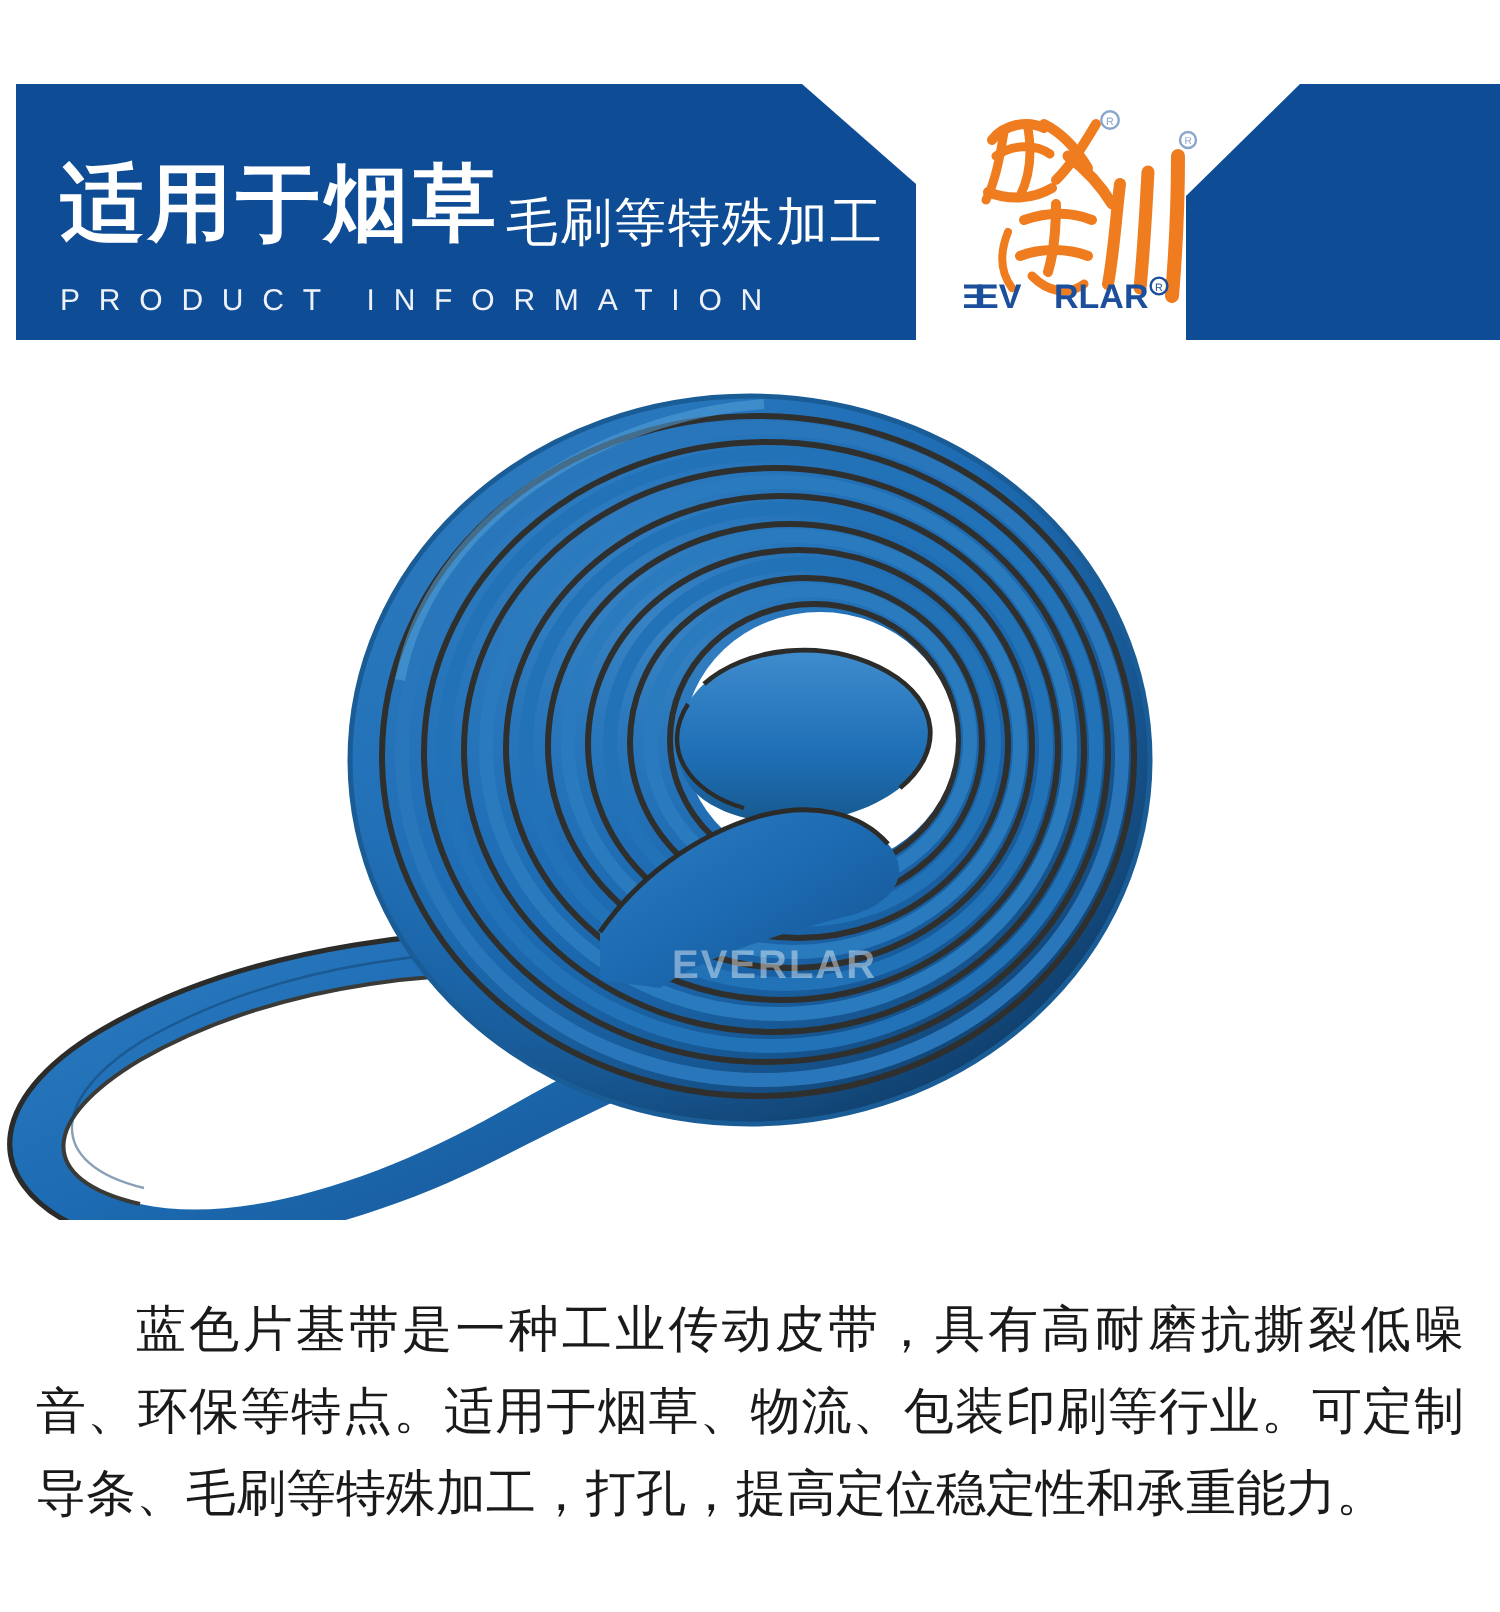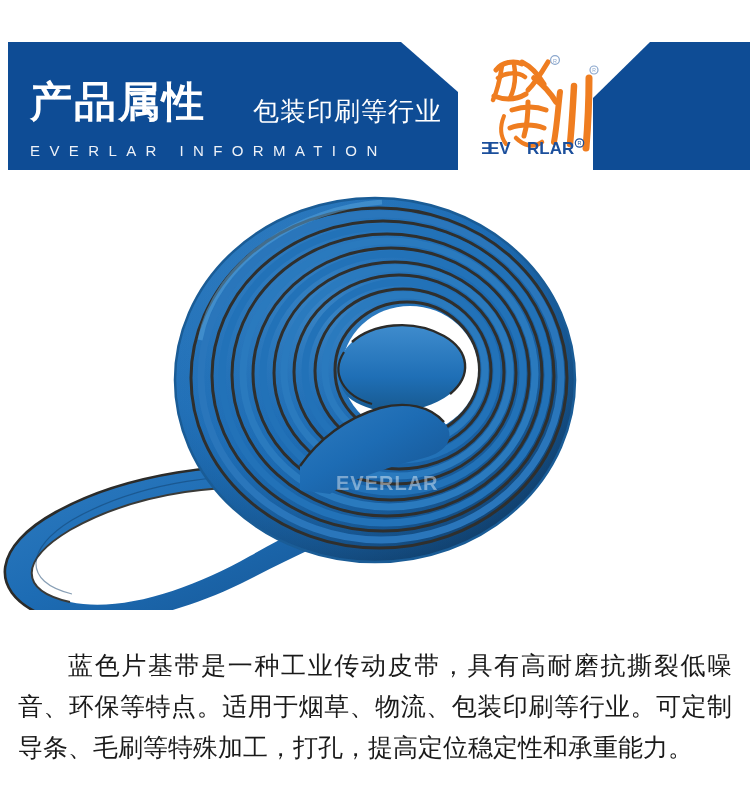--- a/index.html
+++ b/index.html
@@ -129,23 +129,23 @@
   }
 </style>
 </head>
 <body>
 
 <div class="header">
 
   <div class="banner-left"></div>
   <div class="banner-right"></div>
 
-  <div class="title-cn">产品属性</div>
-  <div class="subtitle-cn">包装印刷等行业</div>
-  <div class="title-en">EVERLAR INFORMATION</div>
+  <div class="title-cn">适用于烟草</div>
+  <div class="subtitle-cn">毛刷等特殊加工</div>
+  <div class="title-en">PRODUCT INFORMATION</div>
 
   <div class="logo">
     <svg width="120" height="122" viewBox="0 0 120 122" xmlns="http://www.w3.org/2000/svg">
 
       <g fill="none" stroke="#ef7d20" stroke-linecap="round" stroke-linejoin="round">
         <path d="M14 26 C20 18, 32 16, 40 20" stroke-width="5"></path>
         <path d="M16 34 C24 28, 36 28, 43 33" stroke-width="4.5"></path>
         <path d="M20 22 C18 34, 16 46, 11 56" stroke-width="4.5"></path>
         <path d="M32 20 C34 32, 33 44, 28 54" stroke-width="4.5"></path>
         <path d="M12 52 C22 56, 34 56, 44 50" stroke-width="5"></path>

